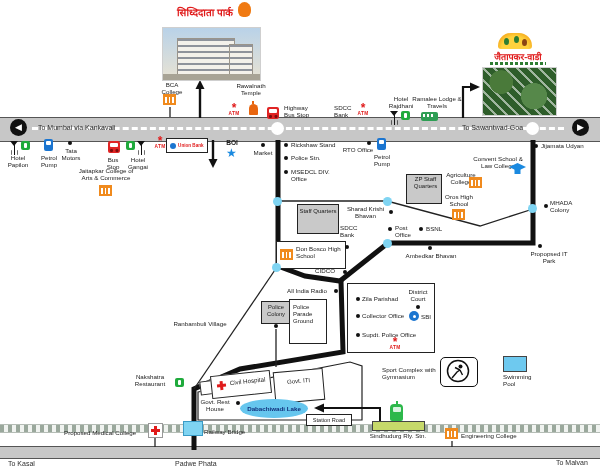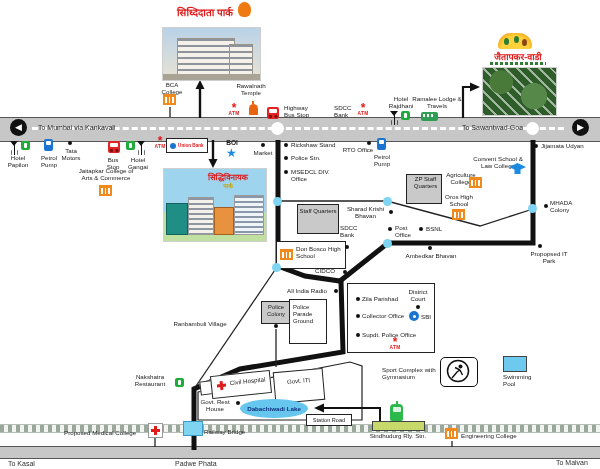--- a/index.html
+++ b/index.html
@@ -206,30 +206,20 @@
 
   <div class="lbl bold" style="left:222px;top:139px;width:20px;font-size:6.6px;">BOI</div>
   <span class="star-blue" style="left:226px;top:148px;">★</span>
 
   <span class="dot" style="left:261px;top:143px;"></span>
   <div class="lbl" style="left:250px;top:149px;width:26px;">Market</div>
 
   <div class="lbl" style="left:76px;top:167px;width:60px;">Jaitapkar College of Arts &amp; Commerce</div>
   <i class="inst" style="left:99px;top:185px;"></i>
 
-  <div class="img" style="left:163px;top:168px;width:102px;height:72px;border:1px solid #cfcfcf;background:linear-gradient(#9fd4ee 0 60%,#bfe0a0 60%);">
-    <div class="abs" style="left:2px;bottom:6px;width:20px;height:30px;background:#1f8f86;border:1px solid #11645e;"></div>
-    <div class="abs" style="left:24px;bottom:6px;width:24px;height:36px;background:#f4f1ea;border:1px solid #999;
-         background-image:repeating-linear-gradient(180deg,rgba(40,60,90,.5) 0 2px,transparent 2px 5px);"></div>
-    <div class="abs" style="left:50px;bottom:6px;width:18px;height:26px;background:#e8913f;border:1px solid #a35f1d;"></div>
-    <div class="abs" style="left:70px;bottom:6px;width:28px;height:38px;background:#eef4f8;border:1px solid #999;
-         background-image:repeating-linear-gradient(180deg,rgba(40,60,90,.5) 0 2px,transparent 2px 5px);"></div>
-    <div class="logo-deva" style="left:28px;top:2px;width:72px;font-size:8px;">सिद्धिविनायक</div>
-    <div class="logo-deva" style="left:48px;top:13px;width:32px;font-size:6px;color:#c8a400;">पार्क</div>
-  </div>
 
   <span class="dot" style="left:284px;top:143px;"></span>
   <div class="lbl ta-l" style="left:291px;top:141px;width:50px;">Rickshaw Stand</div>
   <span class="dot" style="left:284px;top:156px;"></span>
   <div class="lbl ta-l" style="left:291px;top:154px;width:40px;">Police Stn.</div>
   <span class="dot" style="left:284px;top:170px;"></span>
   <div class="lbl ta-l" style="left:291px;top:168px;width:44px;">MSEDCL DIV. Office</div>
 
   <span class="dot" style="left:367px;top:141px;"></span>
   <div class="lbl" style="left:340px;top:146px;width:36px;">RTO Office</div>

